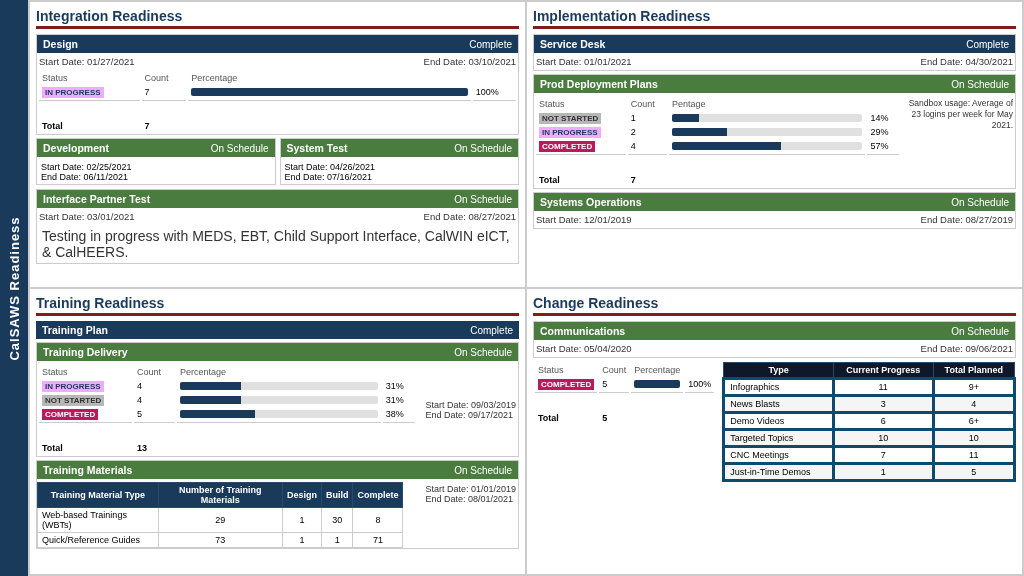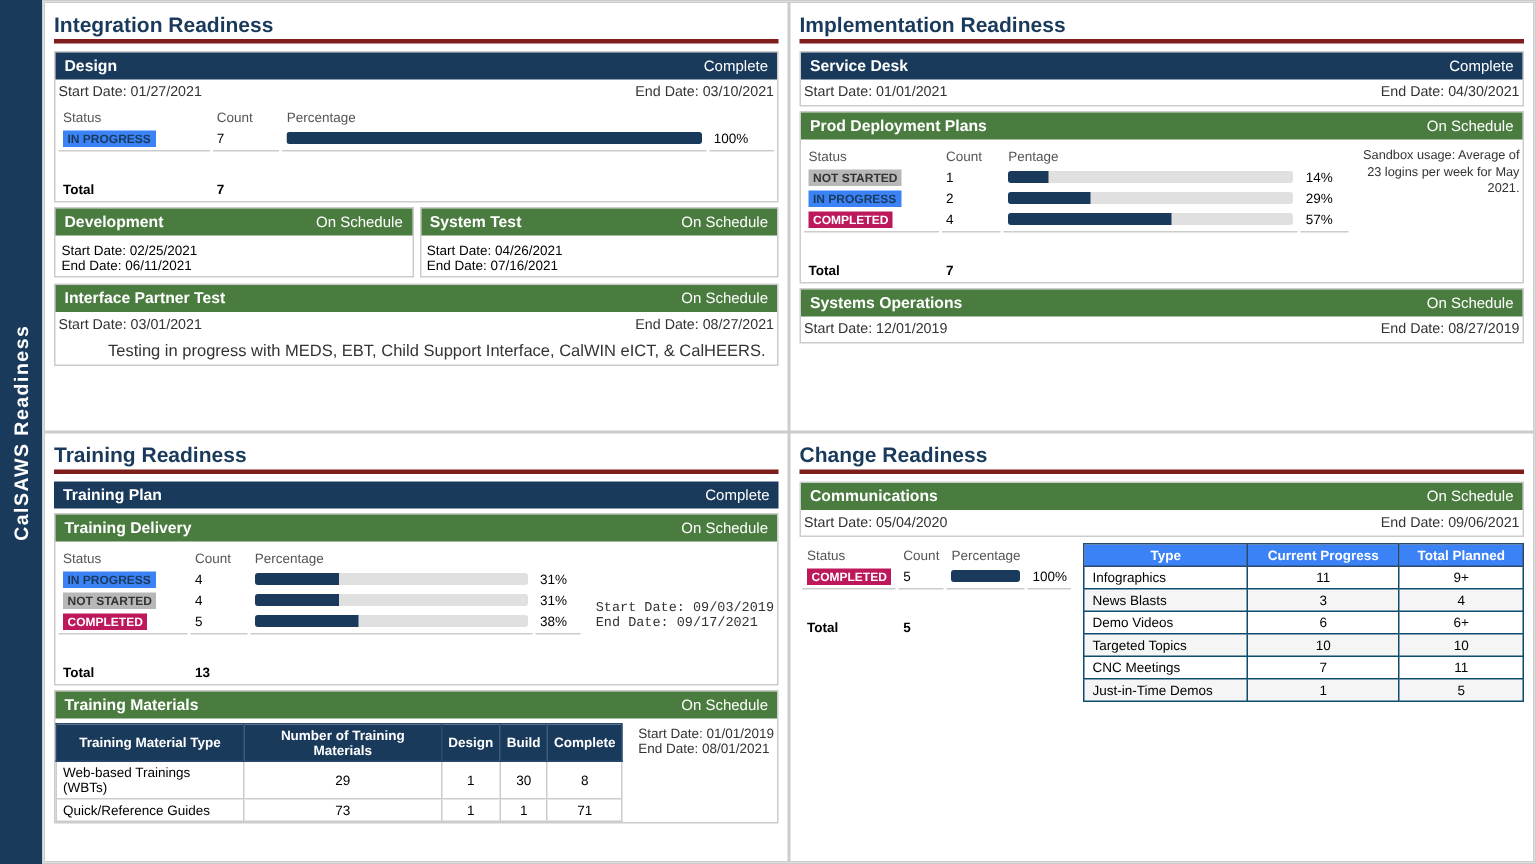--- a/index.html
+++ b/index.html
@@ -106,21 +106,21 @@
     .status-table td {
       padding: 1px 3px;
       vertical-align: middle;
     }
     .status-badge {
       font-size: 8px;
       font-weight: bold;
       padding: 1px 3px;
       white-space: nowrap;
     }
-    .badge-in-progress { background: #3b82f6; color: #1a3a5c; text-align: right; }
+    .badge-in-progress { background: #f0abfc; color: #1a3a5c; text-align: right; }
     .badge-not-started { background: #b7b7b7; color: #333; }
     .badge-completed { background: #be185d; color: white; }
 
     .progress-bar-container {
       background: #e0e0e0;
       height: 8px;
       border-radius: 2px;
       overflow: hidden;
       width: 100%;
     }
@@ -152,23 +152,22 @@
       font-size: 9px;
     }
 
     
     .interface-section {
       border: 1px solid #ccc;
       margin-bottom: 3px;
     }
     .interface-body {
       padding: 3px 5px;
-      font-size: 11px;
+      font-size: 14px;
       color: #333;
-      margin-left: 30px;
     }
 
     
     .tm-table {
       width: 100%;
       border-collapse: collapse;
       font-size: 9px;
     }
     .tm-table th {
       background: #1a3a5c;
@@ -186,29 +185,29 @@
       text-align: left;
     }
 
     
     .cr-table {
       width: 100%;
       border-collapse: collapse;
       font-size: 9px;
     }
     .cr-table th {
-      background: #3b82f6;
+      background: #0f172a;
       color: white;
       padding: 2px 5px;
       text-align: center;
       border: 1px solid #2a4a6c;
     }
     .cr-table td {
       padding: 2px 5px;
-      border: 1px solid #0c4a6e;
+      border: 3px solid #0c4a6e;
       text-align: center;
     }
     .cr-table td:first-child {
       text-align: left;
     }
     .cr-table tr:nth-child(even) td {
       background: #f5f5f5;
     }
 
     .sandbox-note {
@@ -238,26 +237,25 @@
     .td-left {
       flex: 1;
     }
     .td-right {
       font-size: 9px;
       color: #333;
       display: flex;
       flex-direction: column;
       justify-content: center;
       padding: 2px;
-      font-family: Liberation Mono, monospace;
     }
 
     .training-materials-row {
       display: flex;
-      gap: 8px;
+      gap: 20px;
       align-items: flex-start;
     }
     .tm-table-wrap {
       flex: 1;
     }
     .tm-dates {
       font-size: 9px;
       color: #333;
       padding: 2px;
       white-space: nowrap;

